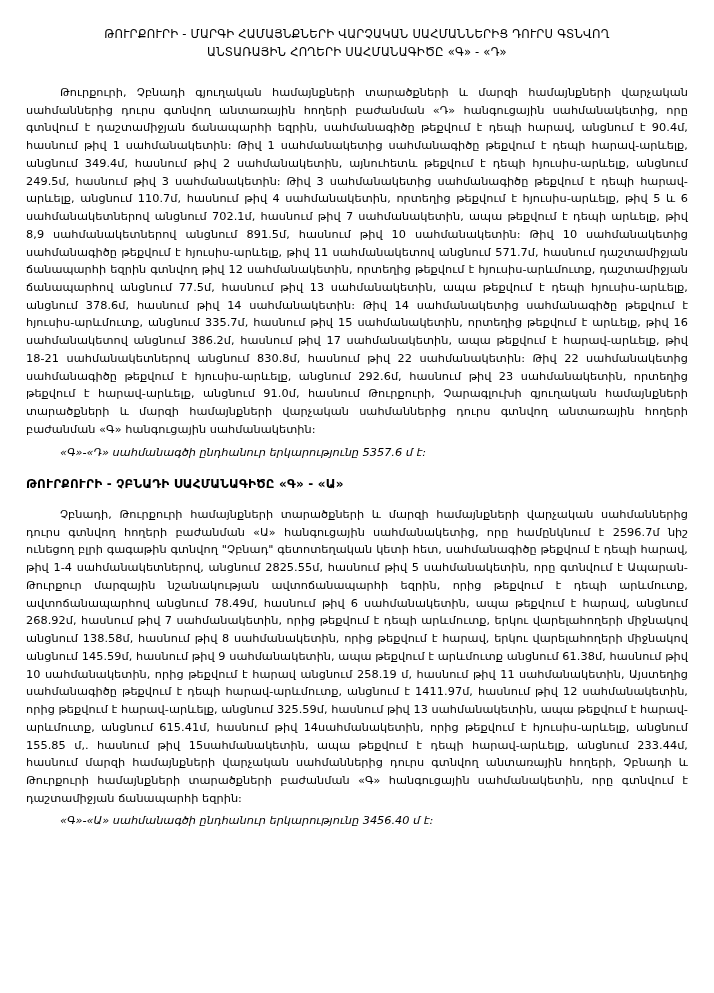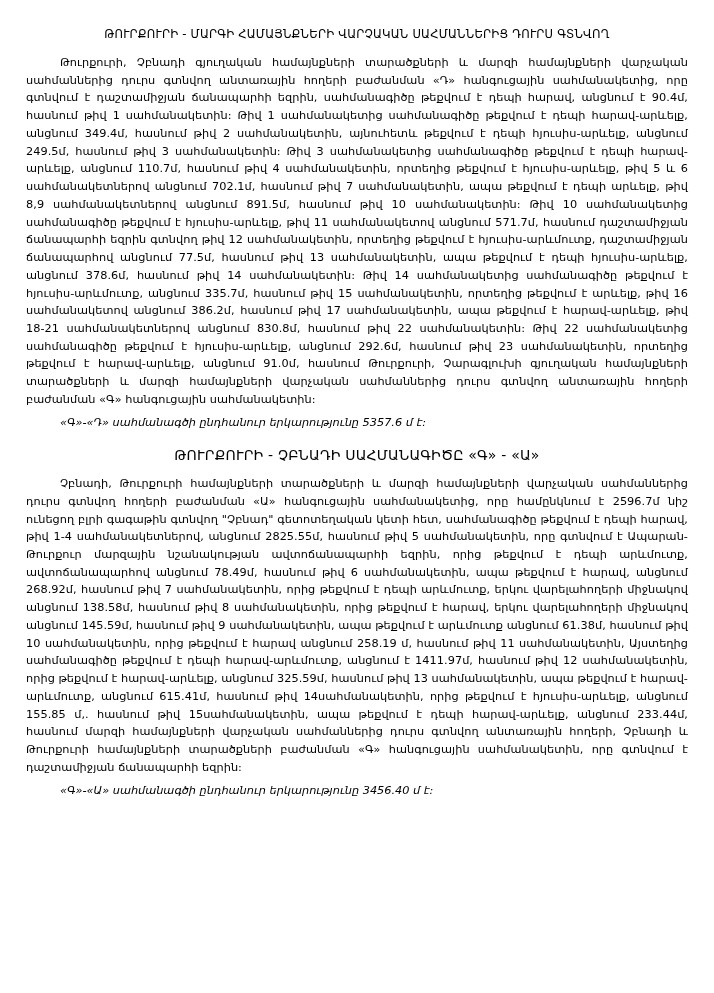--- a/index.html
+++ b/index.html
@@ -26,28 +26,28 @@
     line-height: 1.55;
     letter-spacing: 0.2px;
     font-weight: normal;
     margin: 0 0 4px 0;
   }
   .doc-title .line {
     display: block;
     white-space: nowrap;
   }
   .section-heading {
-    text-align: center;
-    font-size: 14px;
+    font-size: 12px;
     line-height: 1.55;
     margin: 14px 0 8px 0;
     letter-spacing: 0.2px;
+    font-weight: bold;
   }
   p.body-text {
-    margin: 0 0 0 0;
+    margin: 12px 0 0 0;
     font-size: 11.3px;
     line-height: 1.57;
     text-align: justify;
     text-justify: inter-word;
     text-indent: 34px;
     letter-spacing: 0.05px;
   }
   p.closing {
     margin: 5px 0 0 0;
     font-size: 11.3px;
@@ -58,20 +58,21 @@
   }
   .spacer-sm { height: 6px; }
 </style>
 </head>
 <body>
 
 <div class="page">
 
   <div class="doc-title">
     <span class="line">ԹՈՒՐՔՈՒՐԻ - ՄԱՐԳԻ ՀԱՄԱՅՆՔՆԵՐԻ ՎԱՐՉԱԿԱՆ ՍԱՀՄԱՆՆԵՐԻՑ ԴՈՒՐՍ ԳՏՆՎՈՂ</span>
+    <span class="line">ԱՆՏԱՌԱՅԻՆ ՀՈՂԵՐԻ ՍԱՀՄԱՆԱԳԻԾԸ  «Գ» - «Դ»</span>
   </div>
 
   <div class="spacer-sm"></div>
 
   <p class="body-text">Թուրքուրի, Չբնադի գյուղական համայնքների տարածքների և մարզի համայնքների վարչական սահմաններից դուրս գտնվող անտառային    հողերի բաժանման  «Դ» հանգուցային սահմանակետից, որը գտնվում է դաշտամիջյան ճանապարհի եզրին, սահմանագիծը թեքվում է դեպի հարավ, անցնում է 90.4մ, հասնում թիվ 1 սահմանակետին: Թիվ 1 սահմանակետից սահմանագիծը թեքվում է դեպի հարավ-արևելք, անցնում  349.4մ, հասնում թիվ 2 սահմանակետին, այնուհետև թեքվում է դեպի հյուսիս-արևելք, անցնում 249.5մ, հասնում թիվ 3 սահմանակետին: Թիվ 3 սահմանակետից սահմանագիծը թեքվում է դեպի հարավ-արևելք, անցնում 110.7մ, հասնում թիվ 4 սահմանակետին, որտեղից թեքվում է հյուսիս-արևելք, թիվ 5 և 6 սահմանակետներով անցնում  702.1մ, հասնում թիվ 7 սահմանակետին, ապա թեքվում է դեպի արևելք, թիվ 8,9 սահմանակետներով անցնում 891.5մ, հասնում թիվ 10 սահմանակետին: Թիվ 10 սահմանակետից սահմանագիծը թեքվում է հյուսիս-արևելք, թիվ 11 սահմանակետով անցնում 571.7մ, հասնում դաշտամիջյան ճանապարհի եզրին գտնվող թիվ 12 սահմանակետին, որտեղից թեքվում է հյուսիս-արևմուտք, դաշտամիջյան ճանապարհով անցնում 77.5մ, հասնում թիվ 13 սահմանակետին, ապա թեքվում է դեպի հյուսիս-արևելք, անցնում 378.6մ, հասնում թիվ 14 սահմանակետին: Թիվ 14 սահմանակետից սահմանագիծը թեքվում է հյուսիս-արևմուտք, անցնում 335.7մ, հասնում թիվ   15 սահմանակետին, որտեղից թեքվում է արևելք, թիվ 16 սահմանակետով անցնում 386.2մ, հասնում թիվ 17 սահմանակետին, ապա թեքվում է հարավ-արևելք, թիվ 18-21 սահմանակետներով անցնում 830.8մ, հասնում թիվ 22 սահմանակետին: Թիվ 22 սահմանակետից սահմանագիծը թեքվում է հյուսիս-արևելք, անցնում 292.6մ, հասնում թիվ 23 սահմանակետին, որտեղից թեքվում է հարավ-արևելք, անցնում 91.0մ, հասնում Թուրքուրի, Չարագլուխի գյուղական համայնքների տարածքների և մարզի համայնքների վարչական սահմաններից դուրս գտնվող անտառային հողերի բաժանման «Գ» հանգուցային սահմանակետին:</p>
 
   <p class="closing">«Գ»-«Դ» սահմանագծի ընդհանուր երկարությունը 5357.6 մ է:</p>
 
   <div class="section-heading">ԹՈՒՐՔՈՒՐԻ - ՉԲՆԱԴԻ ՍԱՀՄԱՆԱԳԻԾԸ «Գ» - «Ա»</div>
 

